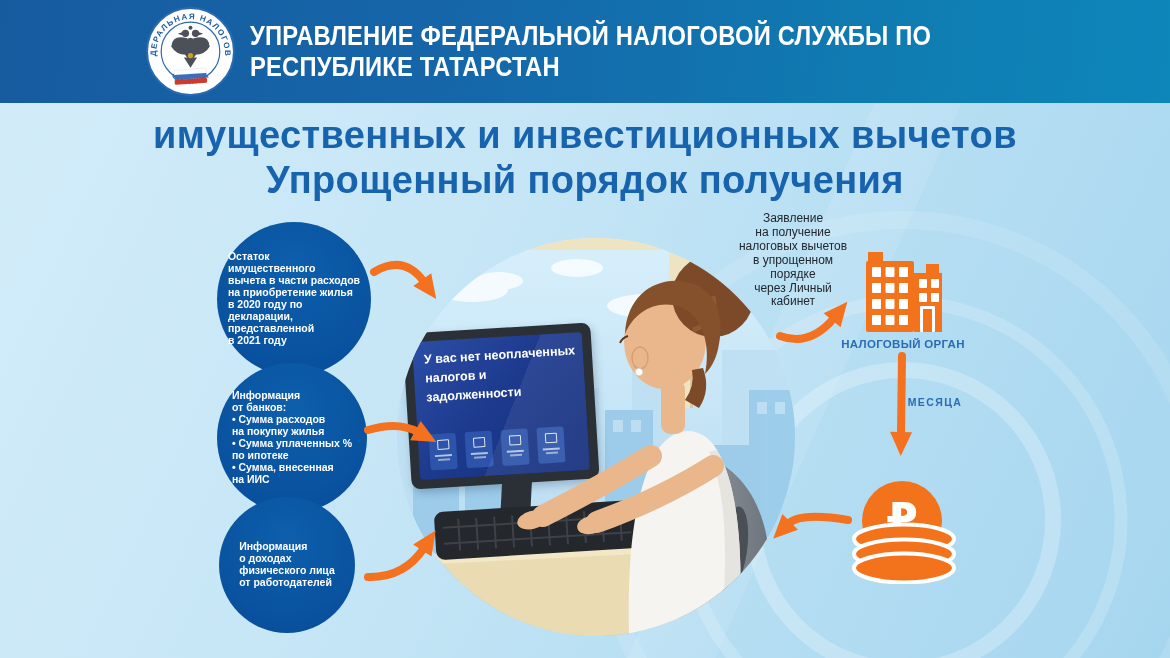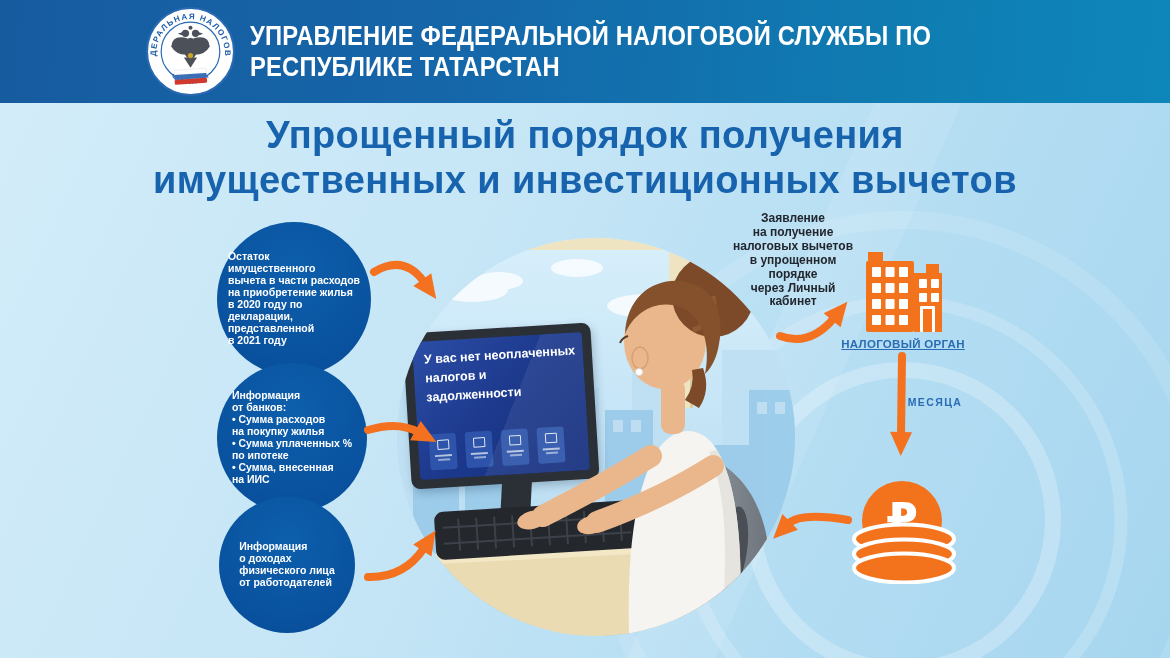--- a/index.html
+++ b/index.html
@@ -56,24 +56,24 @@
   .tile-glyph { width:12px; height:10px; border:1.5px solid rgba(255,255,255,.85); border-radius:1px; }
   .tile-bar { width:17px; height:2px; background:rgba(255,255,255,.65); margin-top:5px; }
   .tile-bar2 { width:12px; height:2px; background:rgba(255,255,255,.5); margin-top:2px; }
   .stand-neck { position:absolute; left:104px; top:240px; width:30px; height:46px;
     background:#2b2f36; transform:rotate(-4deg) skewX(-7deg); }
   .stand-base { position:absolute; left:64px; top:281px; width:112px; height:13px;
     background:#2b2f36; border-radius:7px; }
 
   
   .app-note { position:absolute; left:708px; top:212px; width:170px; text-align:center;
-    color:#22262e; font-weight:bold; font-size:12px; line-height:1.16; }
+    color:#22262e; font-weight:normal; font-size:12px; line-height:1.16; }
   .building { position:absolute; left:864px; top:250px; width:80px; height:84px; }
   .building-label { position:absolute; left:813px; top:338px; width:180px; text-align:center;
-    color:#2a6cb4; font-weight:bold; font-size:11.5px; letter-spacing:.3px;text-decoration:underline; }
+    color:#2a6cb4; font-weight:bold; font-size:11.5px; letter-spacing:.3px; }
   .period { position:absolute; left:885px; top:380px; width:100px; text-align:center;
     color:#2a6cb4; font-weight:bold; }
   .period-value { font-size:31px; line-height:1; }
   .period-unit { font-size:10.5px; letter-spacing:1.4px; margin-top:16px; }
   .coins { position:absolute; left:846px; top:458px; width:116px; height:126px; }
   .refund { position:absolute; left:763px; top:578px; width:220px; text-align:center;
     color:#22262e; font-weight:bold; font-size:13.5px; line-height:1.22; }
 
   .logo-ring-text { font-size:8px; font-weight:bold; fill:#1d5da8; letter-spacing:1.2px; }
 </style>
@@ -120,22 +120,22 @@
       <g transform="rotate(-4 44 68)">
         <rect x="28" y="61.5" width="32" height="4.8" rx="1" fill="#ffffff" stroke="#cfd6de" stroke-width="0.4"></rect>
         <rect x="28" y="66.3" width="32" height="4.8" rx="1" fill="#3a6fb8"></rect>
         <rect x="28" y="71.1" width="32" height="4.8" rx="1" fill="#d0392e"></rect>
       </g>
     </svg>
     <div class="org-name">УПРАВЛЕНИЕ ФЕДЕРАЛЬНОЙ НАЛОГОВОЙ СЛУЖБЫ ПО РЕСПУБЛИКЕ ТАТАРСТАН</div>
   </header>
 
   <div class="title">
+    <div>имущественных и инвестиционных вычетов</div>
     <div>Упрощенный порядок получения</div>
-    <div>имущественных и инвестиционных вычетов</div>
   </div>
 
   <div class="source-circle c1">
     <div class="preline">Остаток
 имущественного
 вычета в части расходов
 на приобретение жилья
 в 2020 году по
 декларации,
 представленной

